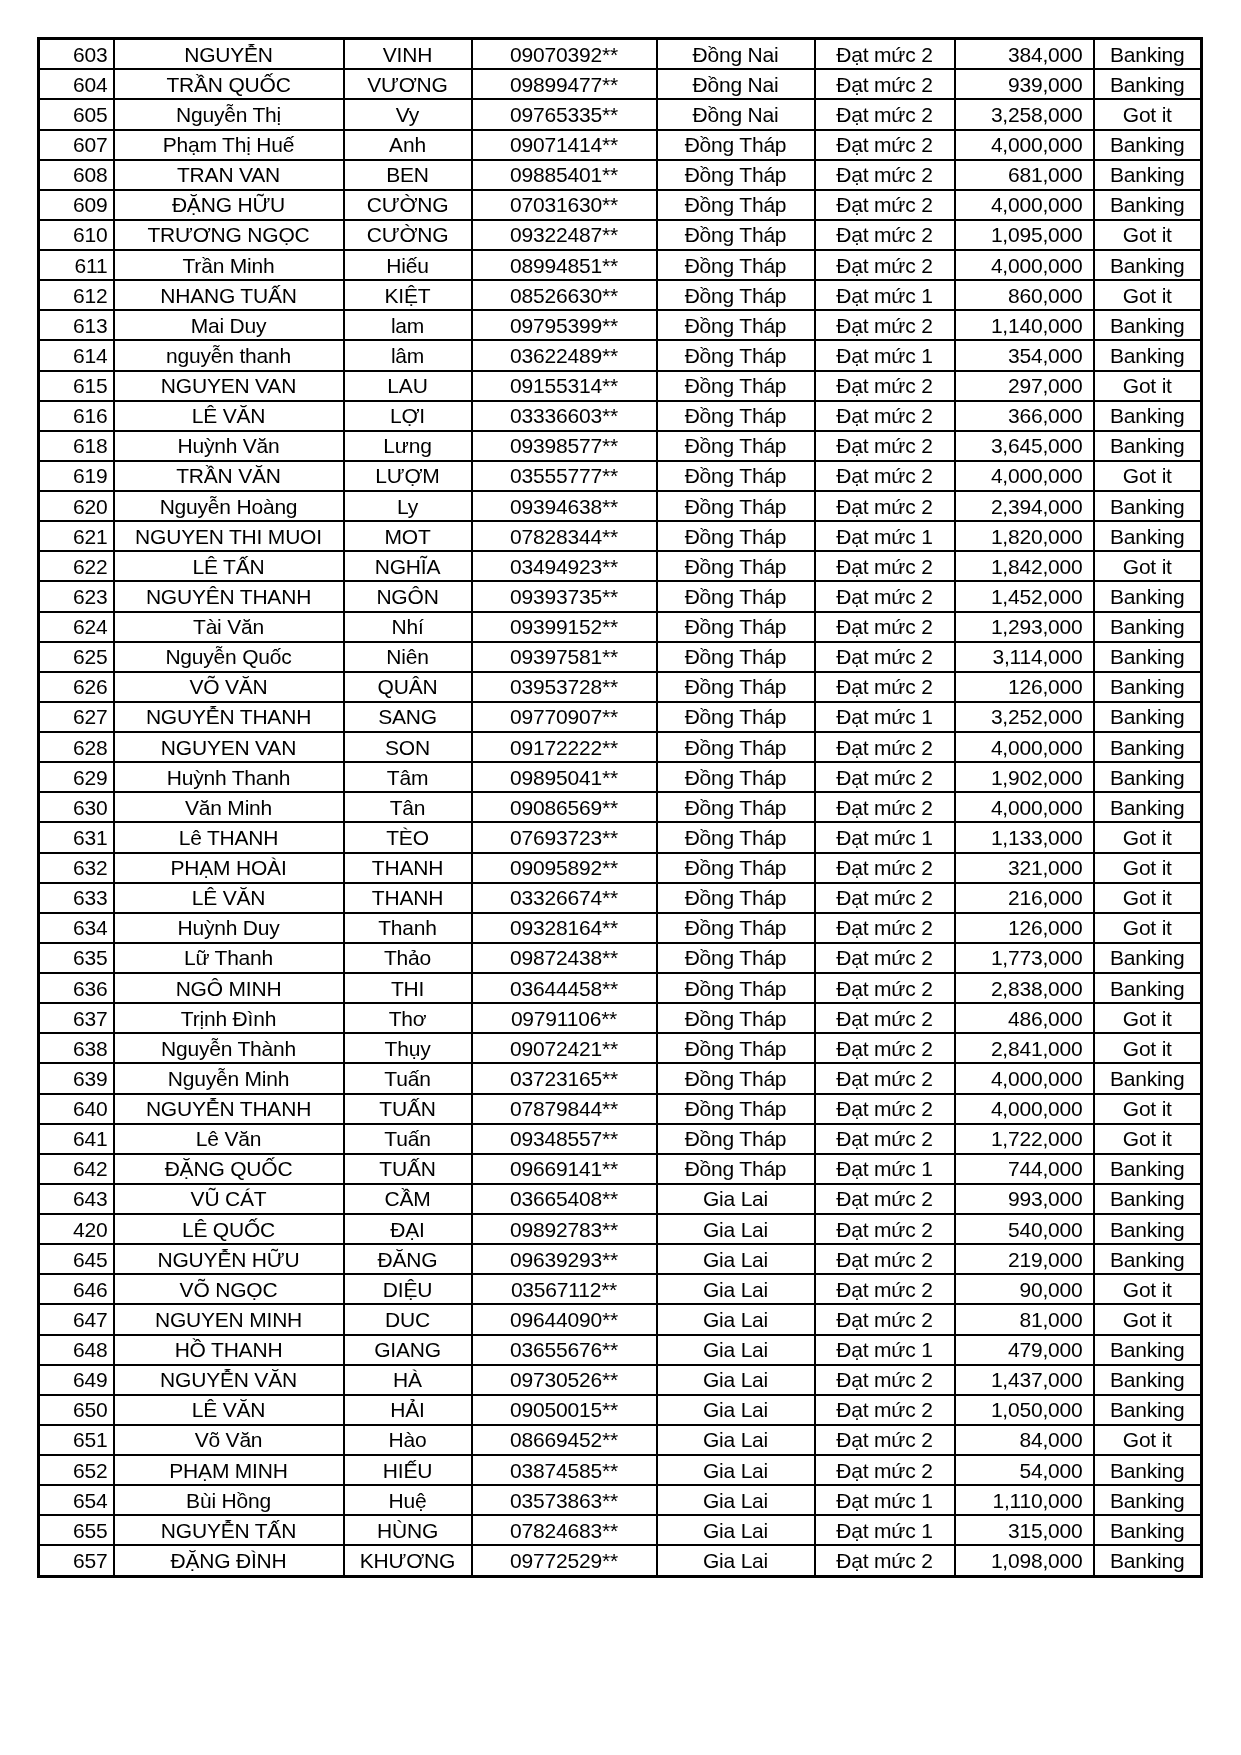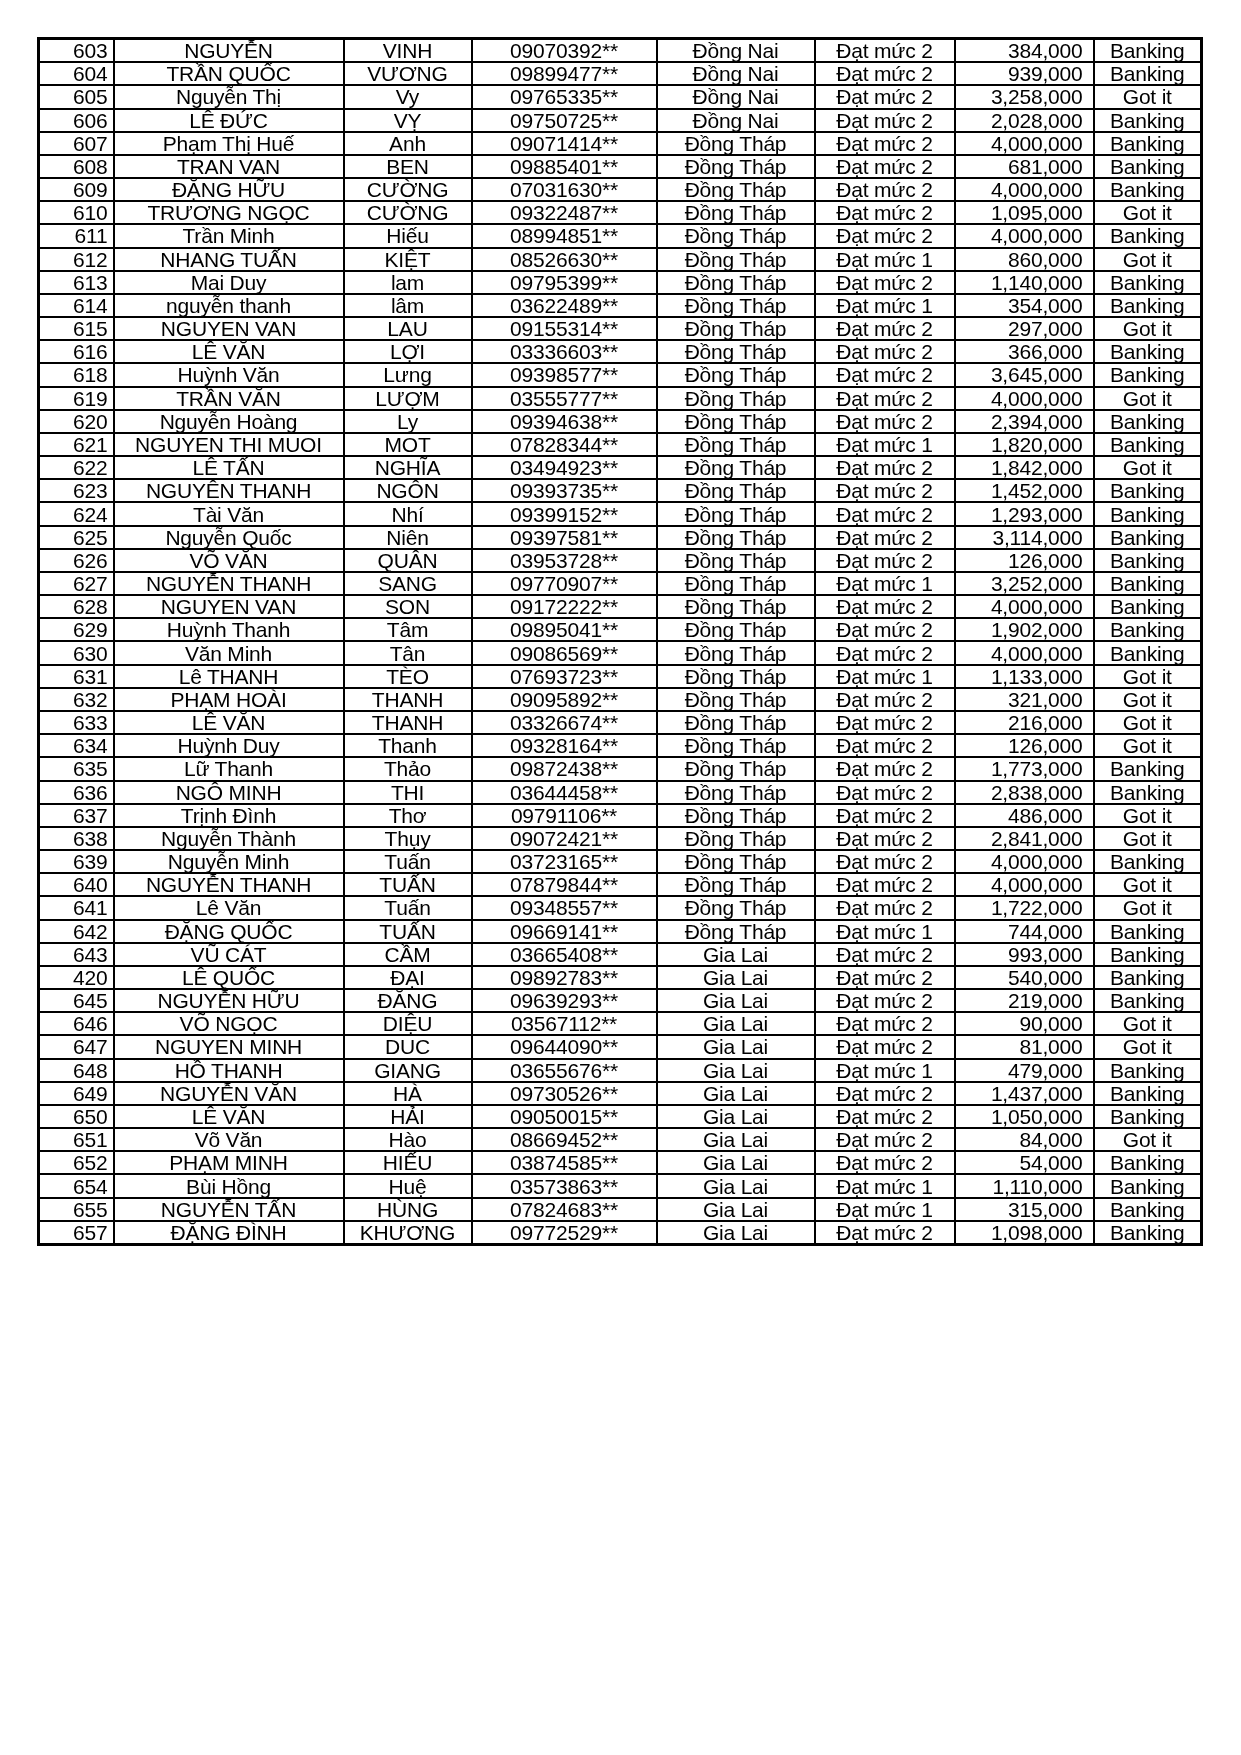--- a/index.html
+++ b/index.html
@@ -13,21 +13,21 @@
     height: 1755px;
     background: #ffffff;
     font-family: "Liberation Sans", sans-serif;
     overflow: hidden;
   }
   table.member-table {
     position: absolute;
     left: 37px;
     top: 37px;
     width: 1163px;
-    height: 1209px;
+    height: 1541px;
     border-collapse: collapse;
     table-layout: fixed;
     border: 3px solid #000000;
   }
   table.member-table td {
     border: 2px solid #000000;
     font-size: 21px;
     line-height: 1;
     color: #000000;
     padding: 0;
@@ -81,30 +81,20 @@
           <td class="col-0 align-right">605</td>
           <td class="col-1">Nguyễn Thị</td>
           <td class="col-2">Vy</td>
           <td class="col-3">09765335**</td>
           <td class="col-4">Đồng Nai</td>
           <td class="col-5">Đạt mức 2</td>
           <td class="col-6 align-right">3,258,000</td>
           <td class="col-7">Got it</td>
         </tr>
         <tr>
-          <td class="col-0 align-right">606</td>
-          <td class="col-1">LÊ ĐỨC</td>
-          <td class="col-2">VỴ</td>
-          <td class="col-3">09750725**</td>
-          <td class="col-4">Đồng Nai</td>
-          <td class="col-5">Đạt mức 2</td>
-          <td class="col-6 align-right">2,028,000</td>
-          <td class="col-7">Banking</td>
-        </tr>
-        <tr>
           <td class="col-0 align-right">607</td>
           <td class="col-1">Phạm Thị Huế</td>
           <td class="col-2">Anh</td>
           <td class="col-3">09071414**</td>
           <td class="col-4">Đồng Tháp</td>
           <td class="col-5">Đạt mức 2</td>
           <td class="col-6 align-right">4,000,000</td>
           <td class="col-7">Banking</td>
         </tr>
         <tr>

